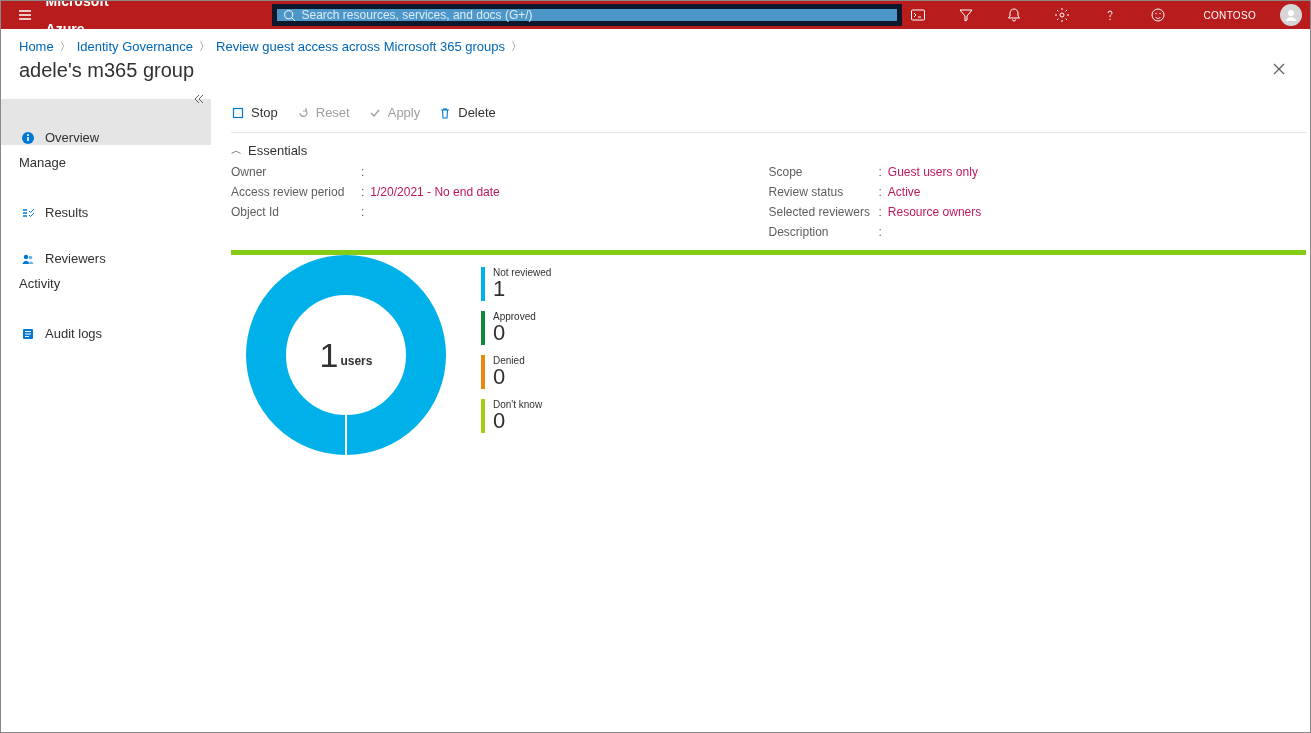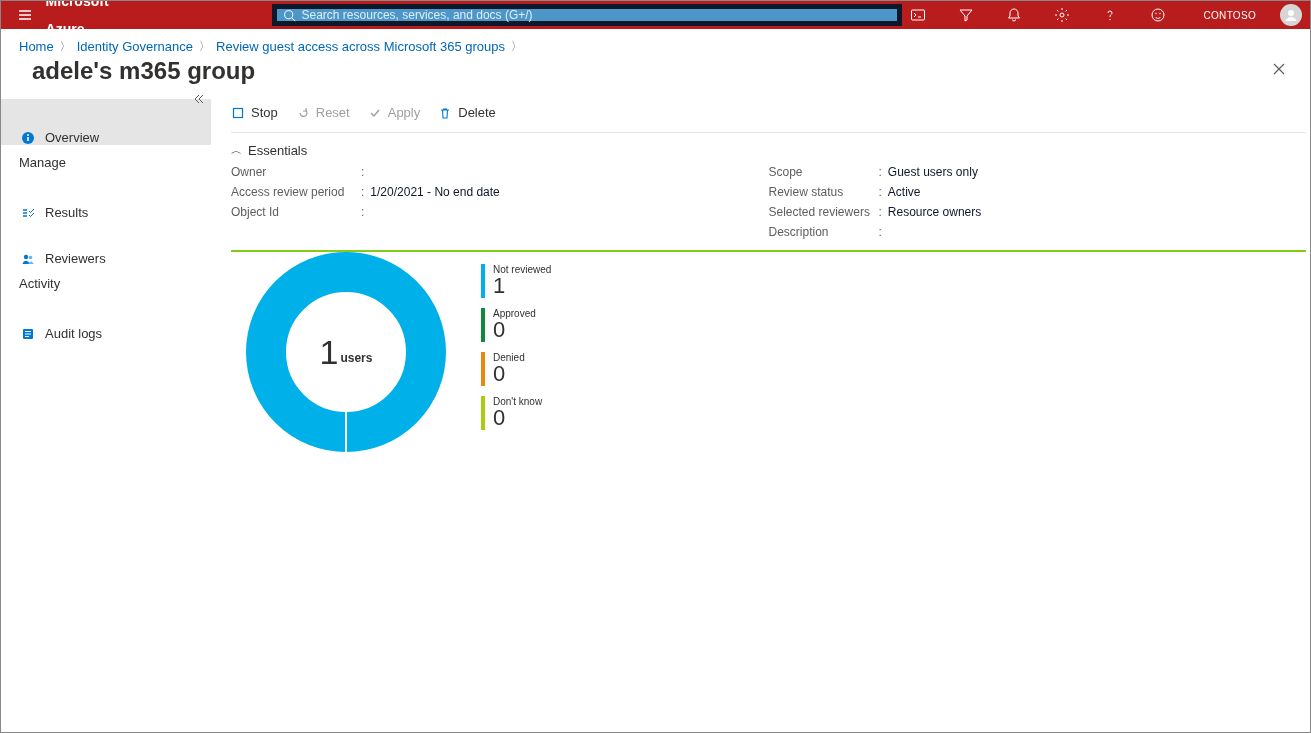--- a/index.html
+++ b/index.html
@@ -88,24 +88,23 @@
   }
   .breadcrumb a { color: #0067b8; text-decoration: none; cursor: pointer; }
   .breadcrumb .chev { color: #605e5c; margin: 0 6px; font-size: 11px; }
   
   .page-head {
     display: flex;
     align-items: center;
     padding: 0 18px 8px 18px;
   }
   .page-title {
-    font-size: 24px;
-    font-weight: 700;
+    font-size: 20px;
+    font-weight: 400;
     color: #323130;
-    margin-left: 13px;
   }
   .page-close {
     margin-left: auto;
     cursor: pointer;
     color: #605e5c;
     padding: 6px;
   }
   
   .main {
     display: flex;
@@ -165,27 +164,27 @@
     display: flex;
     align-items: center;
     padding: 10px 0 4px 0;
     font-size: 13px;
     cursor: pointer;
   }
   .essentials-header .chev2 { margin-right: 6px; font-size: 11px; }
   .essentials {
     display: flex;
     padding-bottom: 8px;
-    border-bottom: 2px solid #84cc16;
+    border-bottom: 5px solid #84cc16;
   }
   .ess-col { width: 50%; }
   .ess-row { display: flex; padding: 3px 0; font-size: 12px; }
   .ess-label { color: #605e5c; width: 130px; }
   .ess-colon { color: #605e5c; margin-right: 6px; }
-  .ess-value { color: #0f172a; }
+  .ess-value { color: #be185d; }
   .ess-col.right .ess-label { width: 110px; }
   .progress-title { font-size: 13px; margin: 14px 0 8px 0; }
   .progress-area { display: flex; align-items: center; }
   .donut-wrap { width: 230px; display:flex; justify-content:center; }
   .donut {
     position: relative;
     width: 200px; height: 200px;
   }
   .donut svg { width: 200px; height: 200px; }
   .donut-center {

